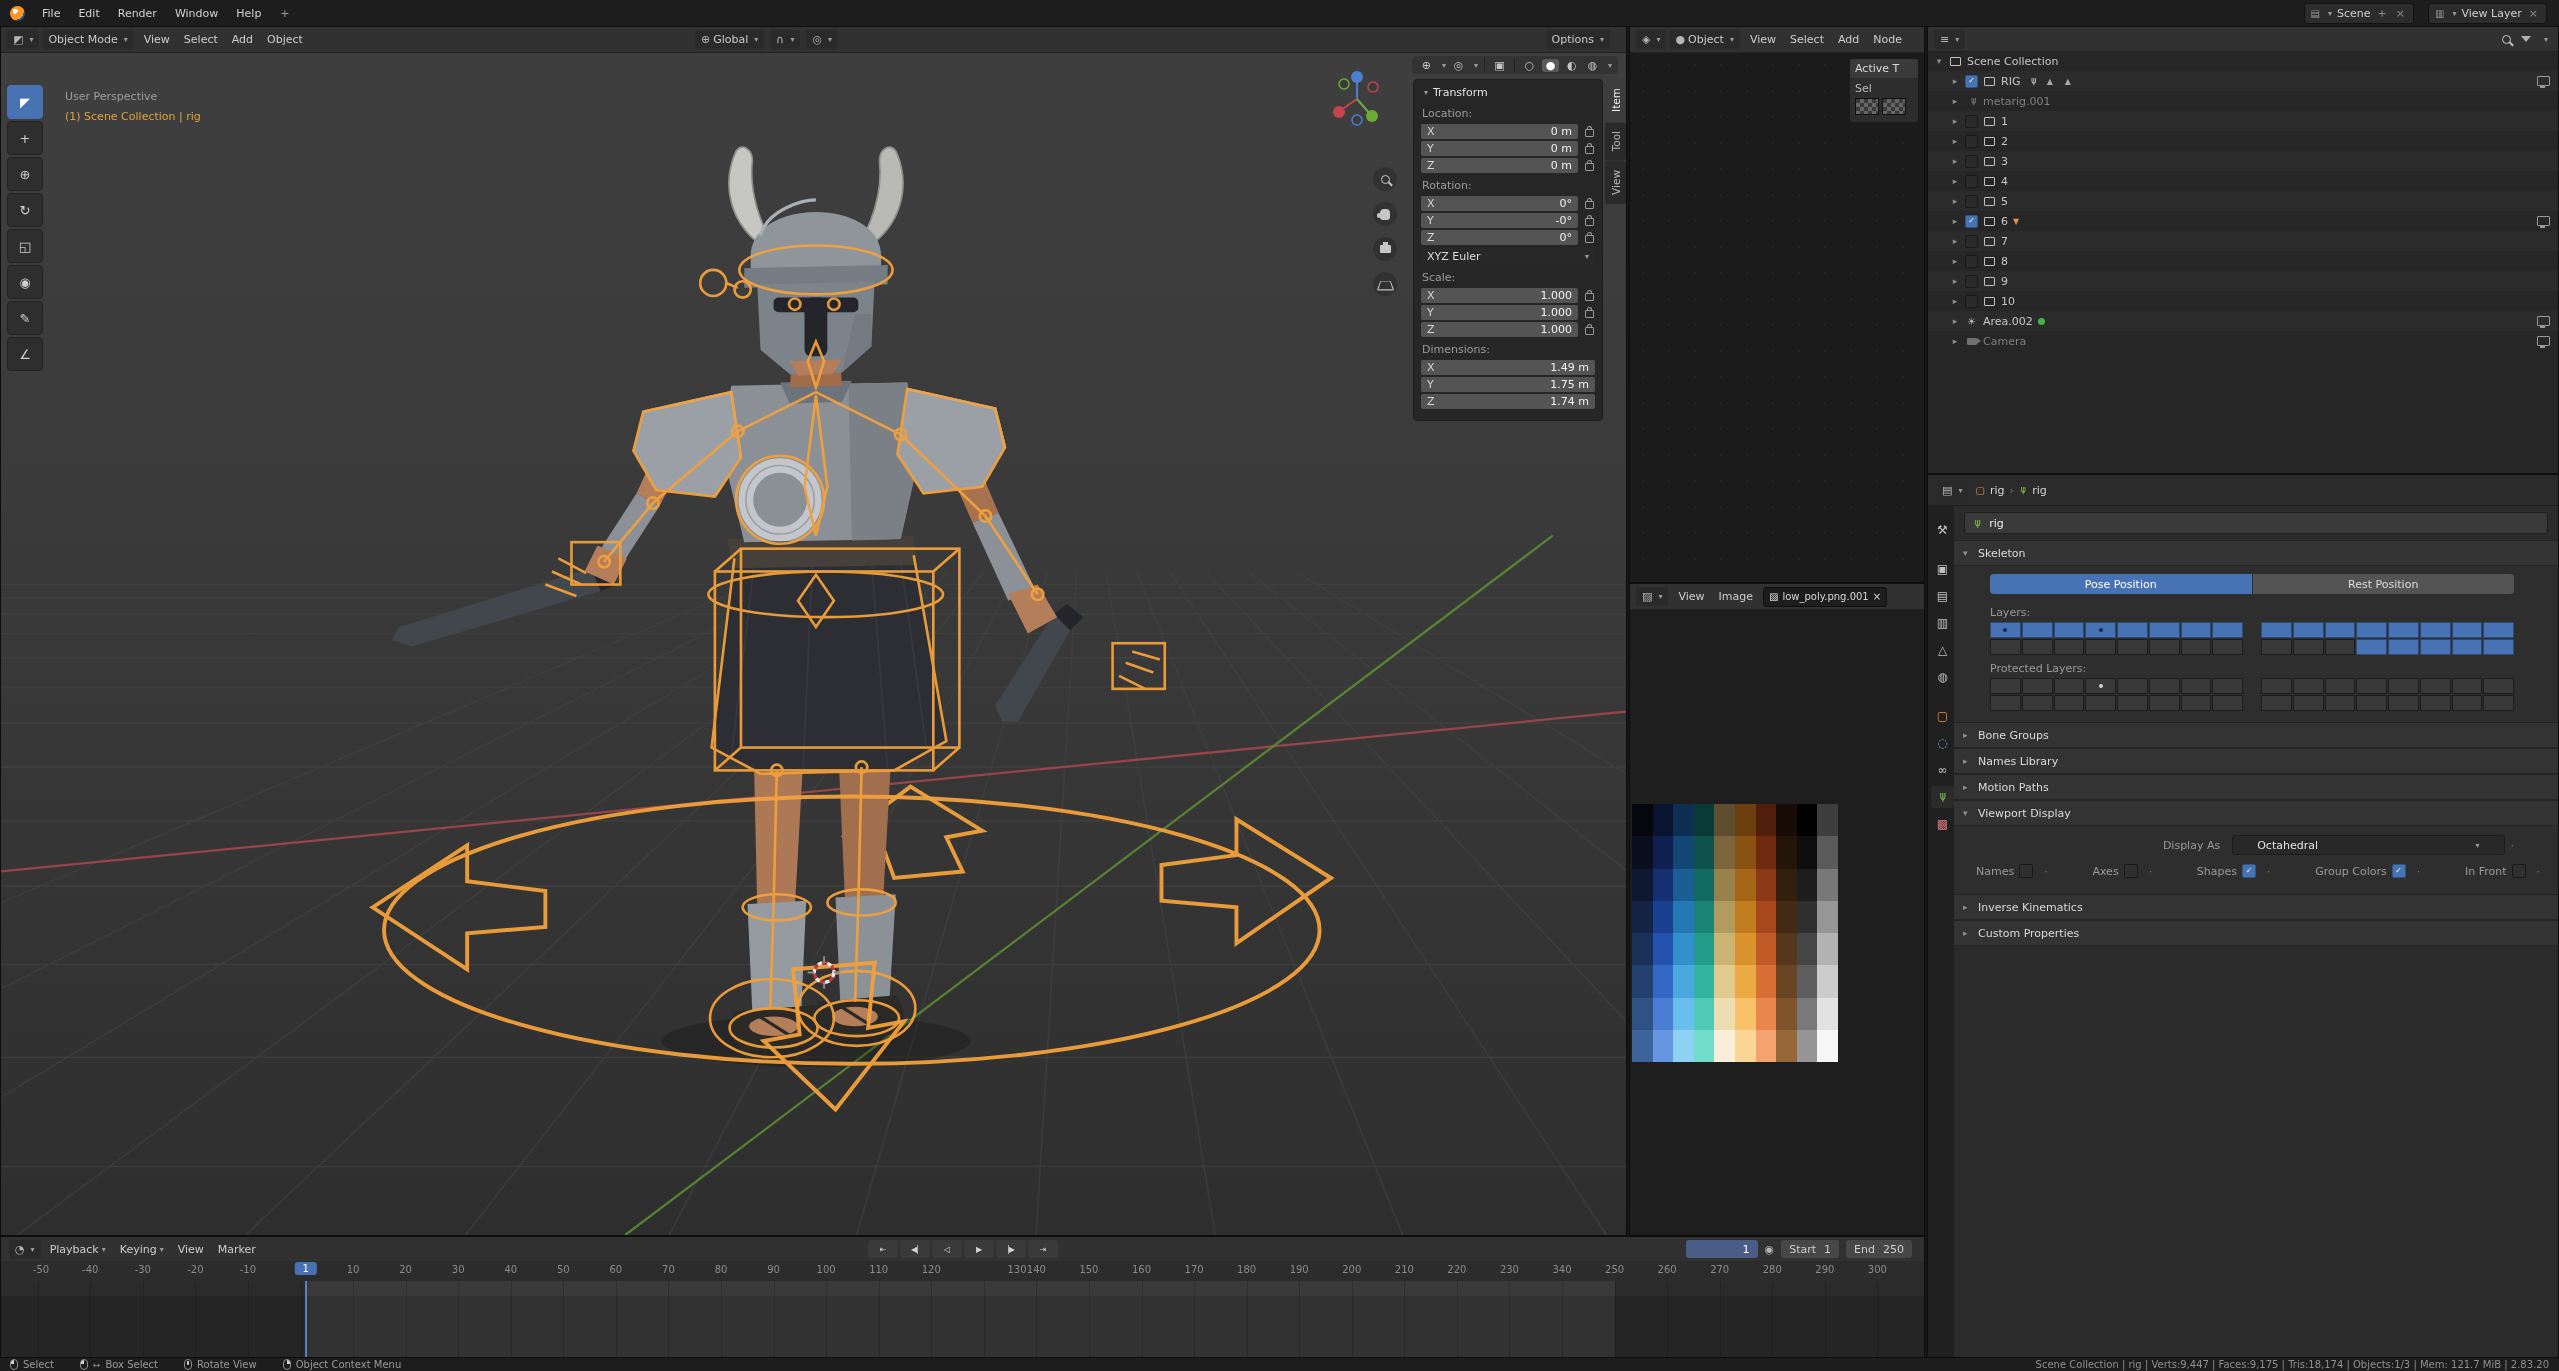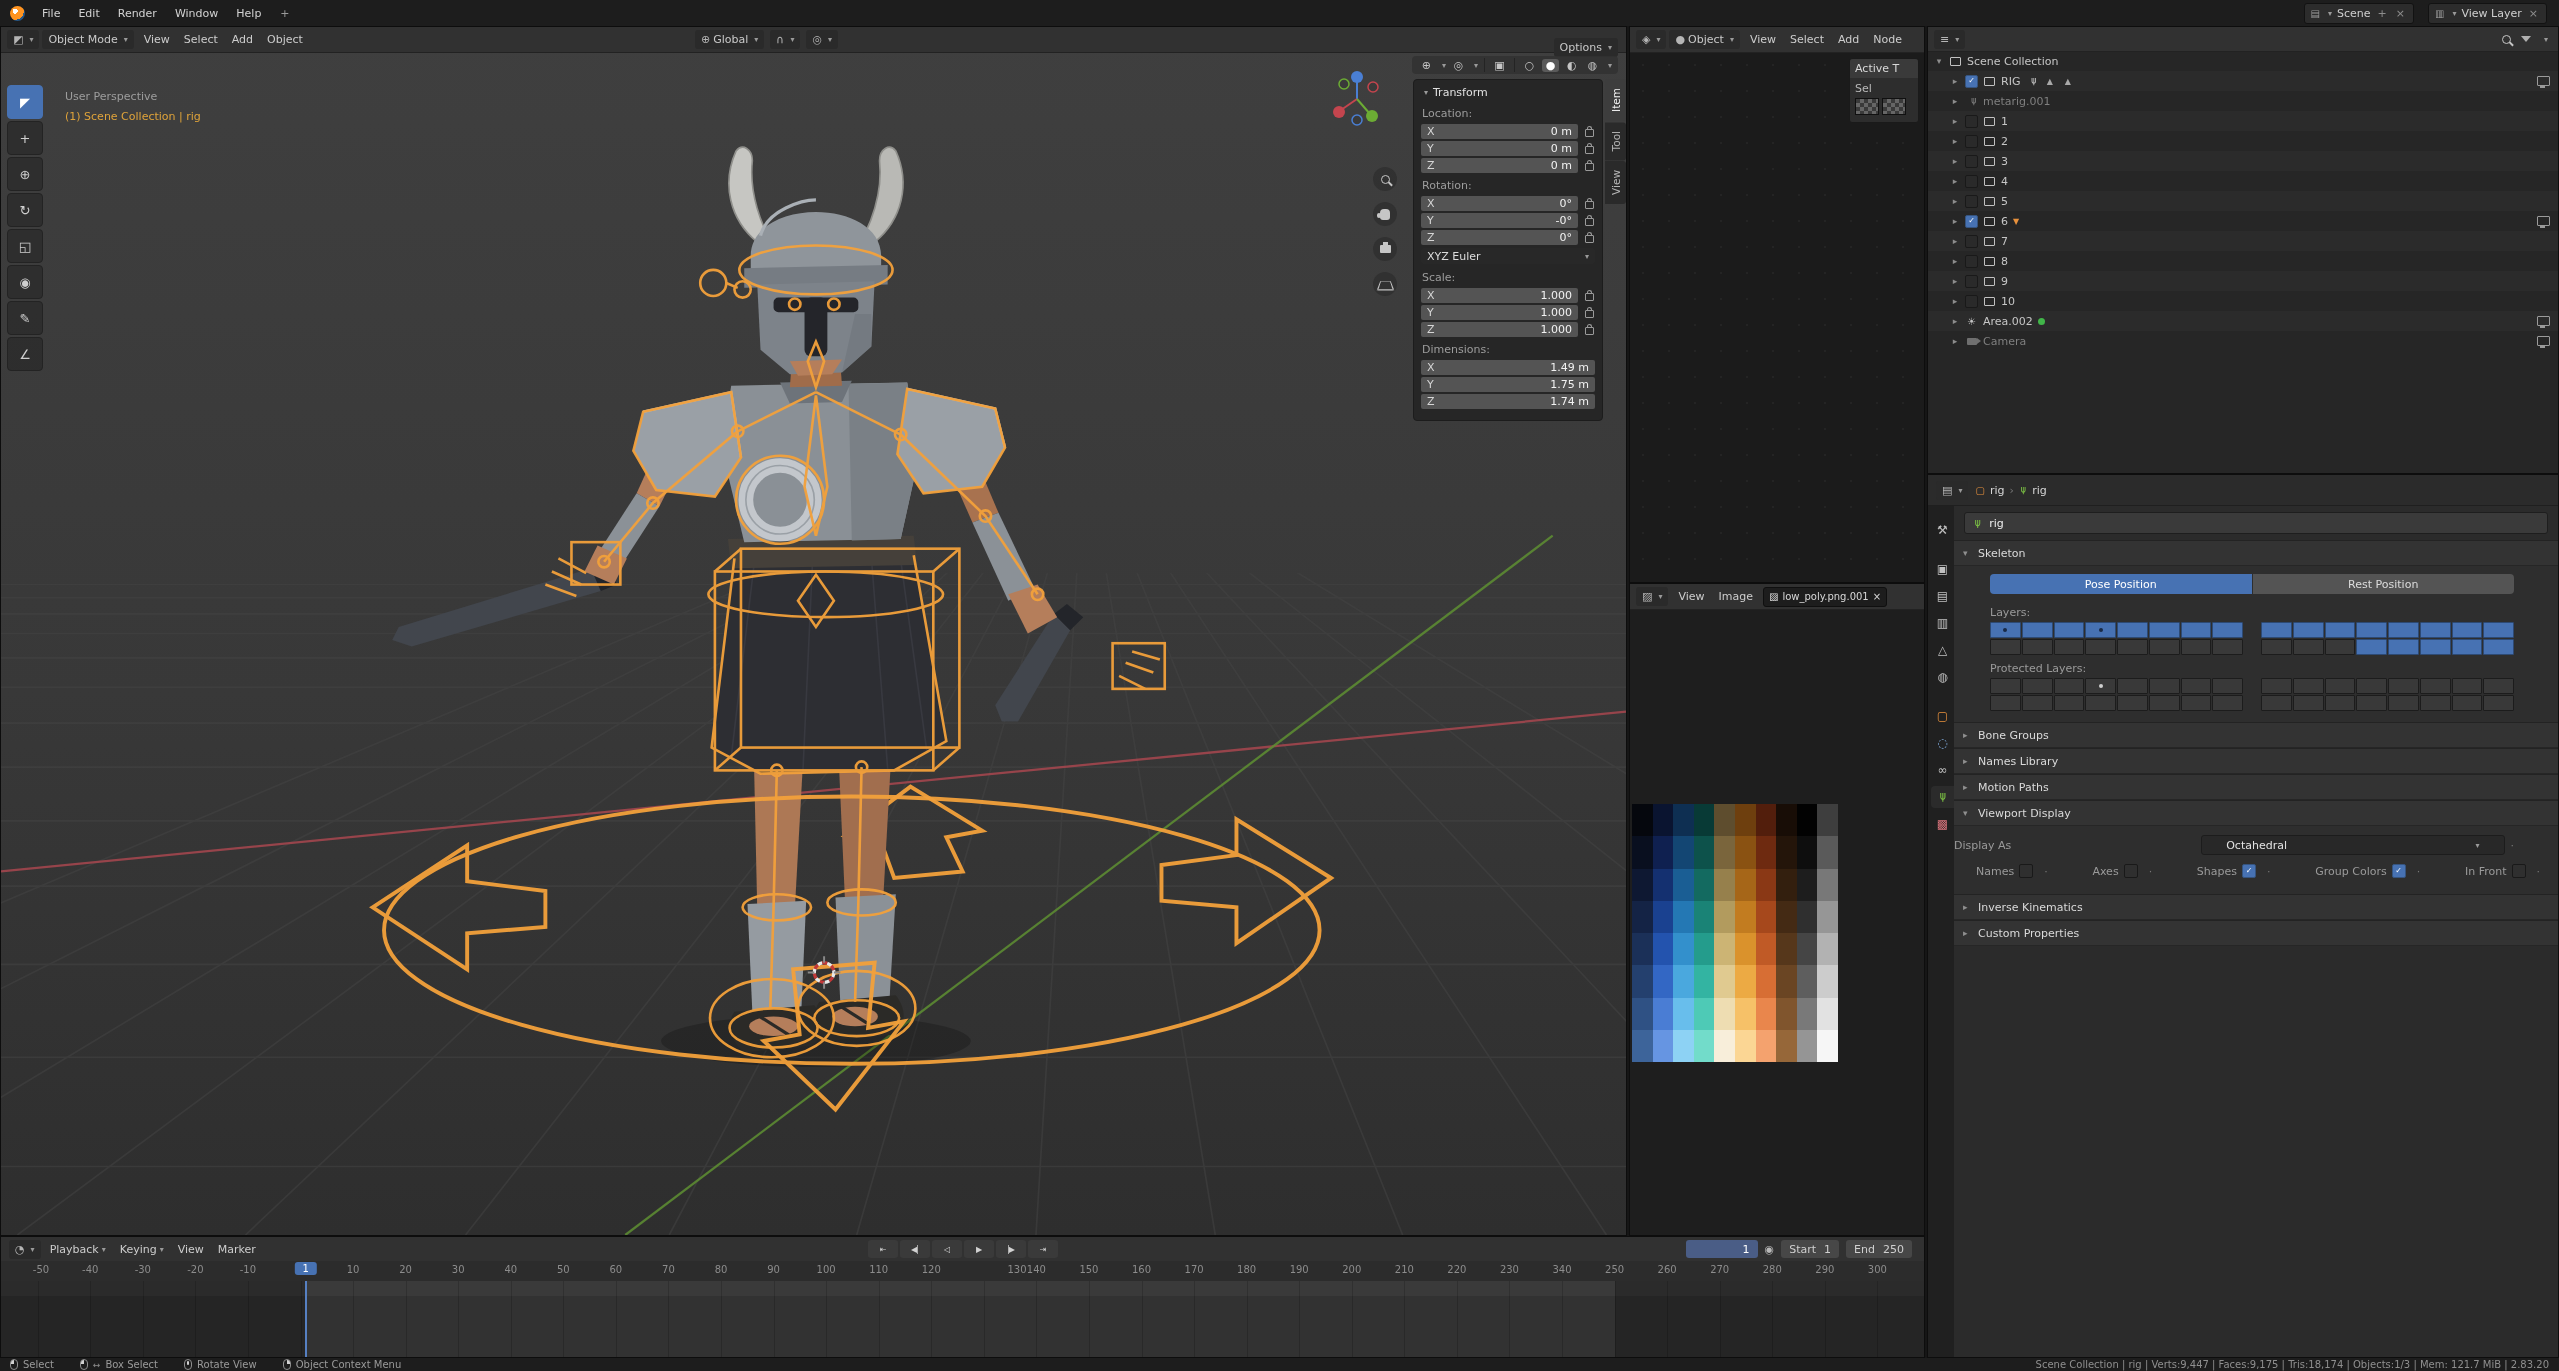--- a/index.html
+++ b/index.html
@@ -28,21 +28,21 @@
     display:flex;align-items:center;padding:0 6px;gap:3px;z-index:5;overflow:hidden;white-space:nowrap;}
   .ed-chip{display:flex;align-items:center;gap:3px;background:#2a2a2a;border-radius:3px;height:19px;padding:0 6px;color:#c9c9c9;}
   .ed-icon{color:#b5b5b5;font-size:11px;}
   .hmenu{display:flex;height:100%;align-items:center;}
   .hmenu .menu-item{padding:0 7px;font-size:11px;color:#cdcdcd;}
 
   
   #viewport{left:0;top:26px;width:1627px;height:1210px;background:#393939;overflow:hidden;}
   #scene-svg{position:absolute;left:0;top:0;width:100%;height:100%;display:block;}
   .vp-center{position:absolute;left:694px;top:3px;display:flex;gap:6px;align-items:center;z-index:6;}
-  #vp-options{position:absolute;right:8px;top:3px;z-index:6;margin-top:8px;}
+  #vp-options{position:absolute;right:16px;top:3px;z-index:6;}
   #vp-row2{position:absolute;top:29px;right:8px;display:flex;gap:4px;align-items:center;
     background:rgba(49,49,49,.85);border-radius:4px;padding:2px 6px;z-index:6;color:#c6c6c6;}
   #vp-row2 .ic{width:17px;text-align:center;font-size:11px;}
   #vp-row2 .ic.active{background:#5a5a5a;border-radius:3px;color:#fff;}
   #vp-row2 .sep{width:1px;height:14px;background:#242424;margin:0 2px;}
   #vp-toolbar{position:absolute;left:6px;top:58px;width:36px;display:flex;flex-direction:column;gap:2px;z-index:6;}
   .tool-btn{height:32px;background:rgba(44,44,44,.85);border:1px solid #232323;border-radius:4px;display:flex;
     align-items:center;justify-content:center;color:#cfcfcf;font-size:13px;}
   .tool-btn.active{background:#4772b3;border-color:#4772b3;color:#fff;}
   #vp-text{position:absolute;left:64px;top:60px;z-index:5;line-height:20px;}
@@ -146,21 +146,21 @@
   .seg-btn.active{background:#4772b3;color:#fff;}
   .plbl{color:#9a9a9a;padding:4px 36px 3px;}
   .layer-grid{margin:0 44px 3px 36px;}
   .layer-row{display:flex;gap:1px;margin-bottom:1px;}
   .layer-cell{flex:1;height:14px;background:#393939;border:1px solid #1c1c1c;border-radius:1px;display:flex;align-items:center;justify-content:center;}
   .layer-cell.on{background:#4772b3;border-color:#2d4a74;}
   .layer-cell.dot::after{content:'';width:4px;height:4px;border-radius:50%;background:#cfcfcf;}
   .layer-cell.on.dot::after{background:#182razione}
   .layer-cell.on.dot::after{background:#182a47;}
   .vd-row{display:flex;align-items:center;padding:4px 44px 4px 0;}
-  .vd-label{width:42%;padding-right:12px;color:#9a9a9a;}
+  .vd-label{width:42%;text-align:right;padding-right:12px;color:#9a9a9a;margin-left:31px;}
   .vd-field{flex:1;background:#282828;border:1px solid #1c1c1c;border-radius:3px;height:18px;display:flex;align-items:center;padding:0 24px;color:#e2e2e2;}
   .decor{color:#777;margin-left:6px;}
   #vd-options{display:flex;justify-content:space-between;padding:5px 18px 8px 22px;}
   .opt{display:flex;align-items:center;gap:5px;}
   .optlbl{color:#9a9a9a;}
   .cb{width:12px;height:12px;border-radius:2px;background:#2f2f2f;border:1px solid #191919;display:inline-flex;align-items:center;justify-content:center;}
   .cb.on{background:#4772b3;border-color:#35547f;}
   .cb.on::after{content:'✓';color:#fff;font-size:8px;line-height:1;}
 
   

